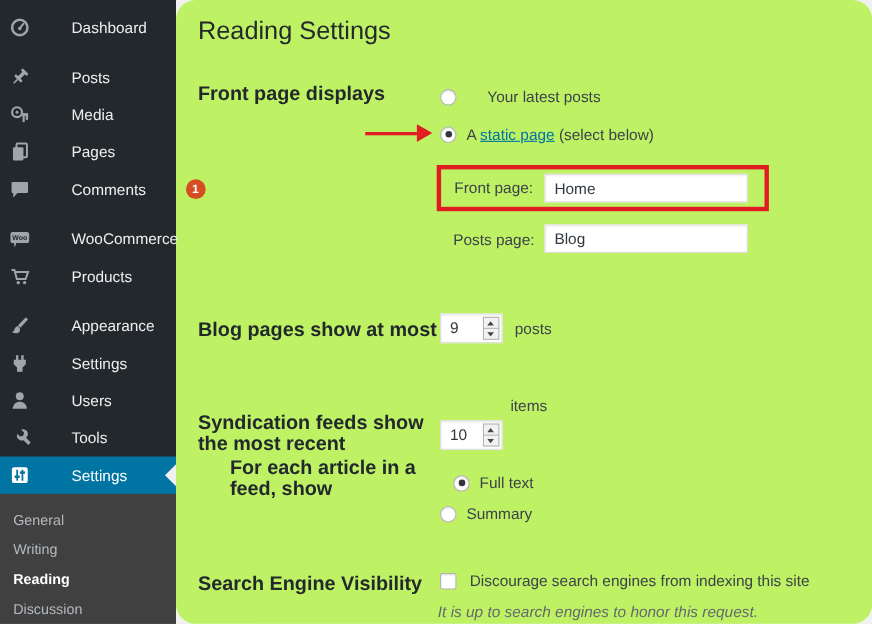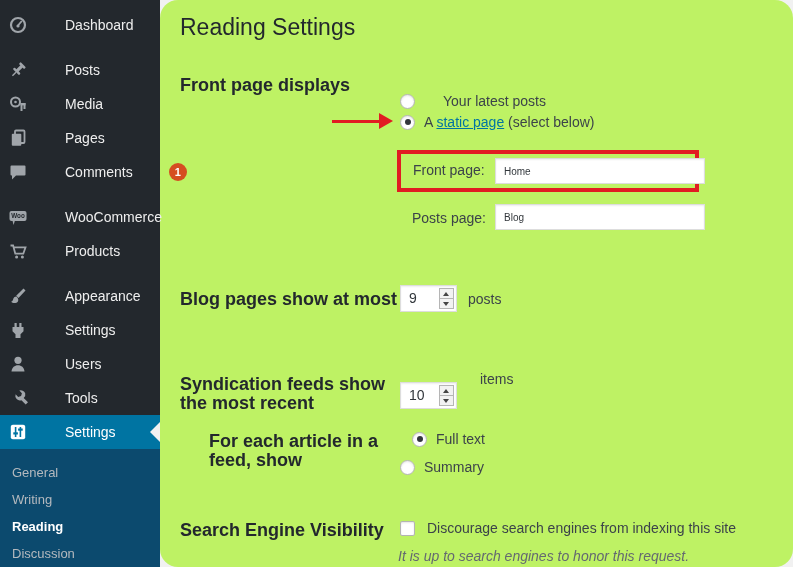--- a/index.html
+++ b/index.html
@@ -17,21 +17,21 @@
   .mi-icon { width:20px; height:20px; margin-right:9px; flex:0 0 20px;
     display:flex; align-items:center; justify-content:center; color:#a0a5aa; }
   .mi-icon svg { width:20px; height:20px; fill:#a0a5aa; }
   .menu-item.active { background:#0074a2; color:#fff; }
   .menu-item.active .mi-icon svg { fill:#fff; }
   .notch { position:absolute; right:0; top:50%; margin-top:-10px; width:0; height:0;
     border:10px solid transparent; border-right-color:#f1f1f1; border-left-width:0; }
   .badge { margin-left:8px; min-width:18px; height:18px; border-radius:9px;
     background:#d54e21; color:#fff; font-size:11px; line-height:18px;
     text-align:center; padding:0 2px; font-weight:bold; }
-  .submenu { background:#0c4a6e; padding-top:10px; height:118px; list-style:none; }
+  .submenu { background:#404040; padding-top:10px; height:118px; list-style:none; }
   .submenu-item { height:27px; line-height:27px; padding-left:12px;
     color:#b4b9be; font-size:13px; cursor:pointer; }
   .submenu-item.current { color:#fff; font-weight:bold; }
 
   
   .content { position:absolute; left:160px; top:0; right:0; bottom:0;
     background:#bef264;border-radius:18px; }
   .abs { position:absolute; }
   h1.page-title { left:20px; top:13px; font-size:23px; font-weight:400;
     color:#23282d; line-height:29px; }
@@ -44,23 +44,23 @@
     background:#fff; position:relative; flex:0 0 15px; cursor:pointer;
     box-shadow:inset 0 1px 2px rgba(0,0,0,.1); }
   .radio.checked::after { content:""; position:absolute; left:3.5px; top:3.5px;
     width:6px; height:6px; border-radius:50%; background:#32373c; }
   a.inline-link { color:#0074a2; text-decoration:underline; cursor:pointer; }
 
   .checkbox { width:15px; height:15px; border:1px solid #b4b4b4; border-radius:2px;
     background:#fff; flex:0 0 15px; cursor:pointer;
     box-shadow:inset 0 1px 2px rgba(0,0,0,.1); }
 
-  .text-input { width:210px; height:26px; border:1px solid #ddd; background:#fff;
+  .text-input { width:185px; height:26px; border:1px solid #ddd; background:#fff;
     box-shadow:inset 0 1px 2px rgba(0,0,0,.07); font-family:"Liberation Sans",sans-serif;
-    font-size:10px; color:#32373c; padding:0 8px; }
+    font-size:14px; color:#32373c; padding:0 8px; }
   .num-wrap { width:57px; height:27px; border:1px solid #ddd; background:#fff;
     box-shadow:inset 0 1px 2px rgba(0,0,0,.07); position:relative; }
   .num-value { position:absolute; left:8px; top:0; line-height:25px;
     font-size:14px; color:#32373c; }
   .spinner { position:absolute; right:2px; top:2px; bottom:2px; width:15px;
     border:1px solid #b5b5b5; background:#f2f2f2; display:flex;
     flex-direction:column; cursor:pointer; }
   .spin-up, .spin-down { flex:1; position:relative; }
   .spin-up { border-bottom:1px solid #b5b5b5; }
   .spin-up::after { content:""; position:absolute; left:50%; top:50%;
@@ -215,21 +215,21 @@
     <li class="submenu-item">Discussion</li>
   </ul>
 </div>
 
 <div class="content">
 
   <h1 class="abs page-title">Reading Settings</h1>
 
   <div class="abs row-label" style="top:76px;">Front page displays</div>
 
-  <div class="abs radio-row" style="left:240px; top:93px;gap:28px;">
+  <div class="abs radio-row" style="left:240px; top:80px;gap:28px;">
     <span class="radio"></span>
     <span class="fieldtext">Your latest posts</span>
   </div>
 
   <div class="abs arrow-line"></div>
   <div class="abs arrow-head"></div>
 
   <div class="abs radio-row" style="left:240px; top:114px;">
     <span class="radio checked"></span>
     <span class="fieldtext"><span>A </span><a class="inline-link">static page</a><span> (select below)</span></span>
@@ -254,23 +254,23 @@
   <div class="abs fieldtext" style="left:308px; top:291px;">posts</div>
 
   <div class="abs row-label" style="top:350px;margin-top:25px;">Syndication feeds show the most recent</div>
   <div class="abs num-wrap" style="left:240px; top:355px;">
     <span class="num-value">10</span>
     <span class="spinner">
       <span class="spin-up"></span>
       <span class="spin-down"></span>
     </span>
   </div>
-  <div class="abs fieldtext" style="left:320px; top:361px;margin-top:10px;">items</div>
-
-  <div class="abs row-label" style="top:432px; width:215px;padding-left:29px;">For each article in a feed, show</div>
+  <div class="abs fieldtext" style="left:304px; top:361px;">items</div>
+
+  <div class="abs row-label" style="top:416px; width:215px;padding-left:29px;">For each article in a feed, show</div>
   <div class="abs radio-row" style="left:252px; top:431px;">
     <span class="radio checked"></span>
     <span class="fieldtext">Full text</span>
   </div>
   <div class="abs radio-row" style="left:240px; top:459px;">
     <span class="radio"></span>
     <span class="fieldtext">Summary</span>
   </div>
 
   <div class="abs row-label" style="top:521px;">Search Engine Visibility</div>

